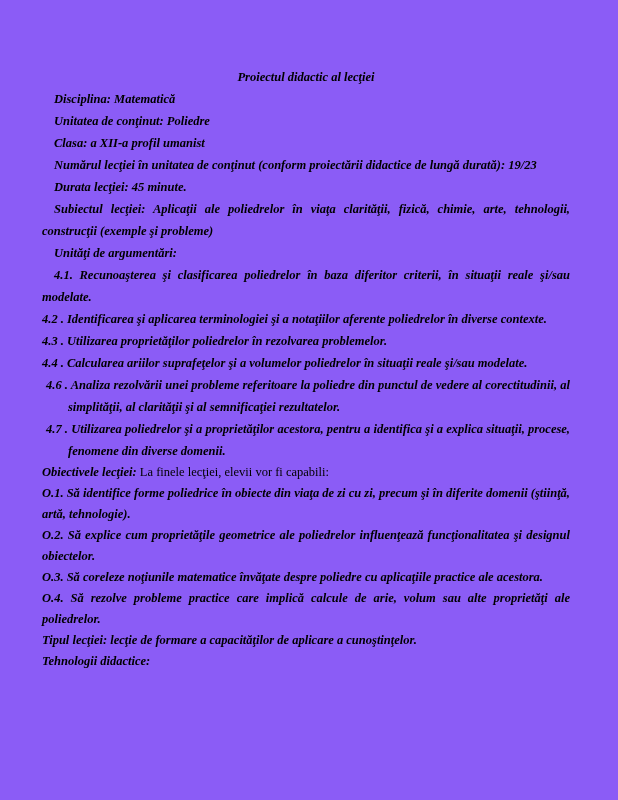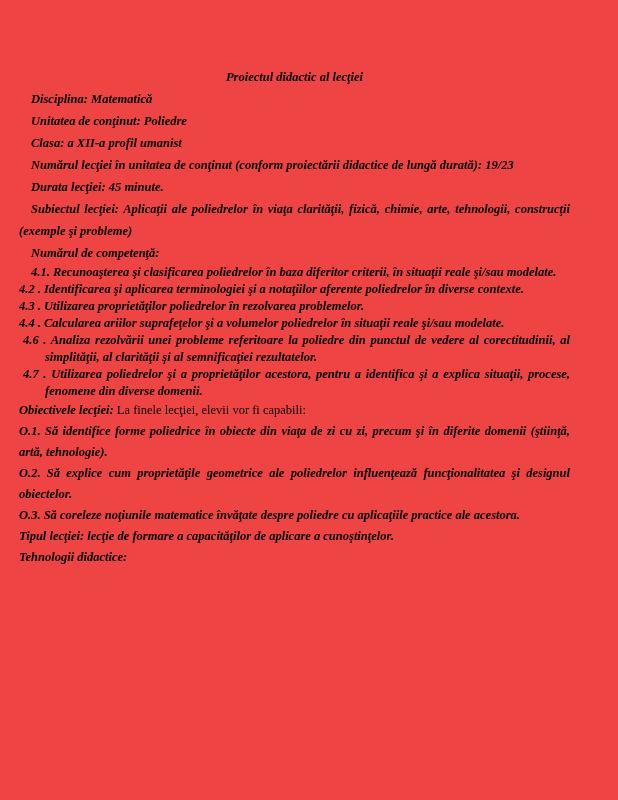--- a/index.html
+++ b/index.html
@@ -7,22 +7,22 @@
     padding: 0;
     width: 618px;
     height: 800px;
     background: #ffffff;
     overflow: hidden;
   }
   .page {
     box-sizing: border-box;
     width: 618px;
     height: 800px;
-    padding: 66px 48px 0 19px;
-    background: #ef4444;
+    padding: 66px 48px 0 42px;
+    background: #8b5cf6;
     color: #000000;
     font-family: "Liberation Serif", "DejaVu Serif", serif;
   }
   .page p {
     margin: 0;
     font-size: 12.5px;
     font-weight: bold;
     font-style: italic;
     color: #000000;
   }
@@ -37,21 +37,21 @@
   .subject {
     line-height: 22px;
     text-indent: 12px;
     text-align: justify;
   }
   .comp-heading {
     line-height: 22px;
     text-indent: 12px;
   }
   .comp {
-    line-height: 17px;
+    line-height: 22px;
     margin-bottom: 7px;
     text-align: justify;
   }
   .comp.first {
     text-indent: 12px;
   }
   .comp.tight {
     margin-bottom: 0;
   }
   .comp.hang {
@@ -85,32 +85,33 @@
   <p class="title">Proiectul didactic al lecţiei</p>
 
   <p class="meta">Disciplina: Matematică</p>
   <p class="meta">Unitatea de conţinut: Poliedre</p>
   <p class="meta">Clasa: a XII-a profil umanist</p>
   <p class="meta">Numărul lecţiei în unitatea de conţinut (conform proiectării didactice de lungă durată): 19/23</p>
   <p class="meta">Durata lecţiei: 45 minute.</p>
 
   <p class="subject">Subiectul lecţiei: Aplicaţii ale poliedrelor în viaţa clarităţii, fizică, chimie, arte, tehnologii, construcţii (exemple şi probleme)</p>
 
-  <p class="comp-heading">Numărul de competenţă:</p>
+  <p class="comp-heading">Unităţi de argumentări:</p>
 
   <p class="comp first tight">4.1. Recunoaşterea şi clasificarea poliedrelor în baza diferitor criterii, în situaţii reale şi/sau modelate.</p>
   <p class="comp tight">4.2 . Identificarea şi aplicarea terminologiei şi a notaţiilor aferente poliedrelor în diverse contexte.</p>
   <p class="comp">4.3 . Utilizarea proprietăţilor poliedrelor în rezolvarea problemelor.</p>
   <p class="comp">4.4 . Calcularea ariilor suprafeţelor şi a volumelor poliedrelor în situaţii reale şi/sau modelate.</p>
   <p class="comp hang">4.6 . Analiza rezolvării unei probleme referitoare la poliedre din punctul de vedere al corectitudinii, al simplităţii, al clarităţii şi al semnificaţiei rezultatelor.</p>
   <p class="comp hang">4.7 . Utilizarea poliedrelor şi a proprietăţilor acestora, pentru a identifica şi a explica situaţii, procese, fenomene din diverse domenii.</p>
 
   <p class="obj-line"><span>Obiectivele lecţiei:</span><span class="regular"> La finele lecţiei, elevii vor fi capabili:</span></p>
 
   <p class="obj">O.1. Să identifice forme poliedrice în obiecte din viaţa de zi cu zi, precum şi în diferite domenii (ştiinţă, artă, tehnologie).</p>
   <p class="obj">O.2. Să explice cum proprietăţile geometrice ale poliedrelor influenţează funcţionalitatea şi designul obiectelor.</p>
   <p class="obj">O.3. Să coreleze noţiunile matematice învăţate despre poliedre cu aplicaţiile practice ale acestora.</p>
+  <p class="obj">O.4. Să rezolve probleme practice care implică calcule de arie, volum sau alte proprietăţi ale poliedrelor.</p>
 
   <p class="obj-line">Tipul lecţiei: lecţie de formare a capacităţilor de aplicare a cunoştinţelor.</p>
   <p class="obj-line">Tehnologii didactice:</p>
 
 
 </div>
 
 </body></html>

